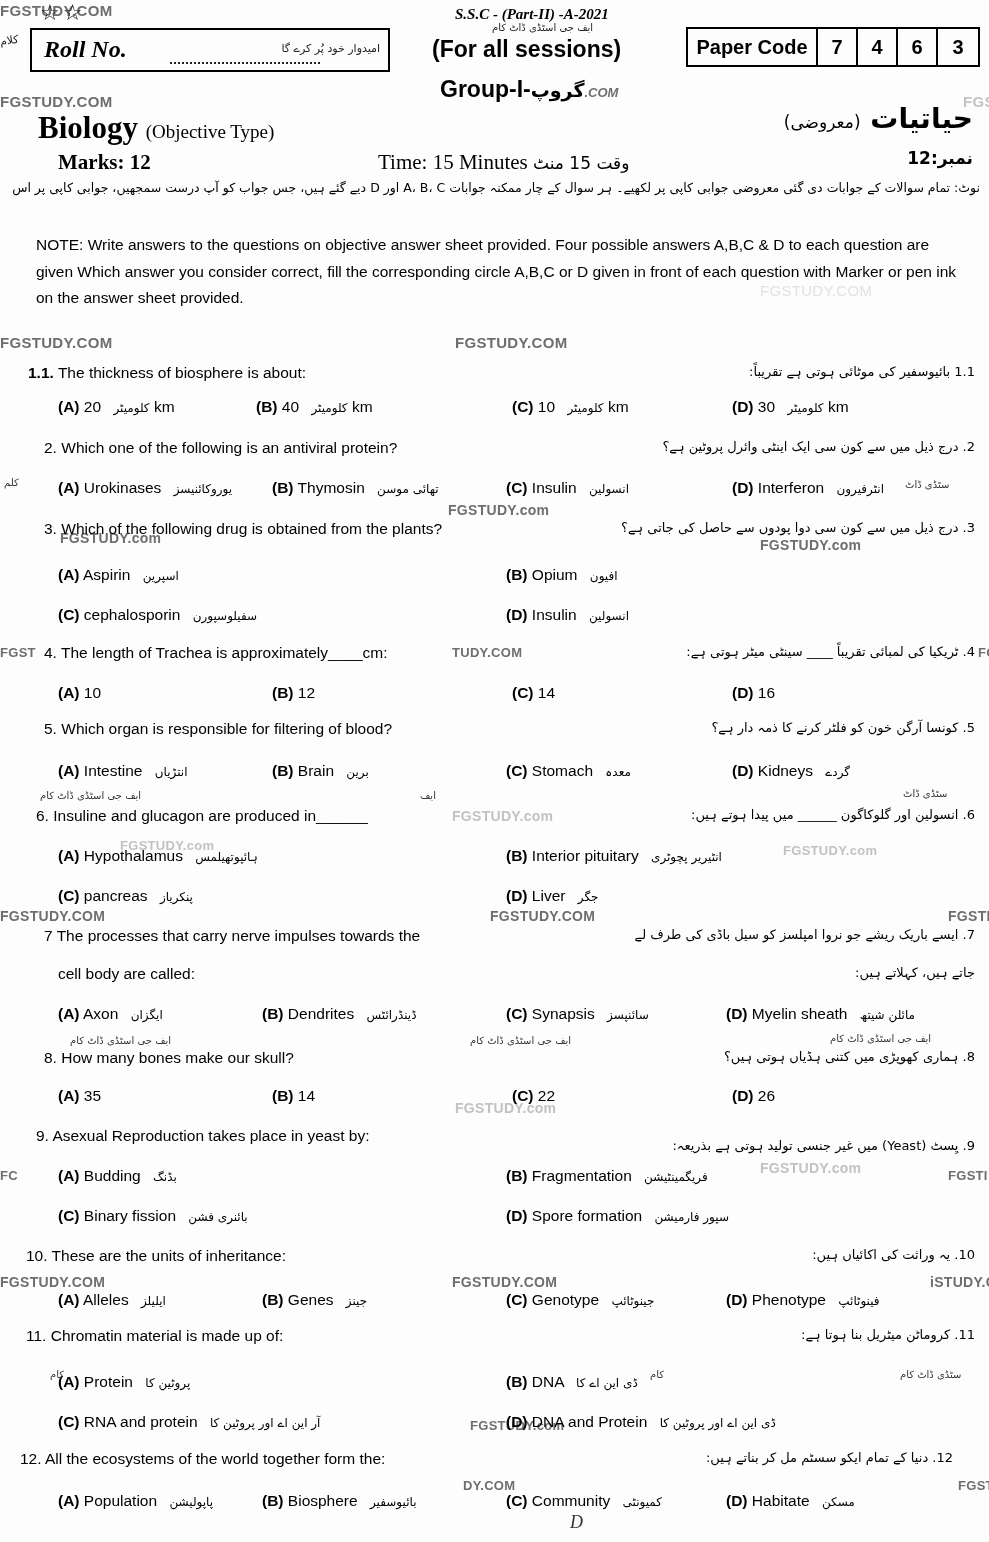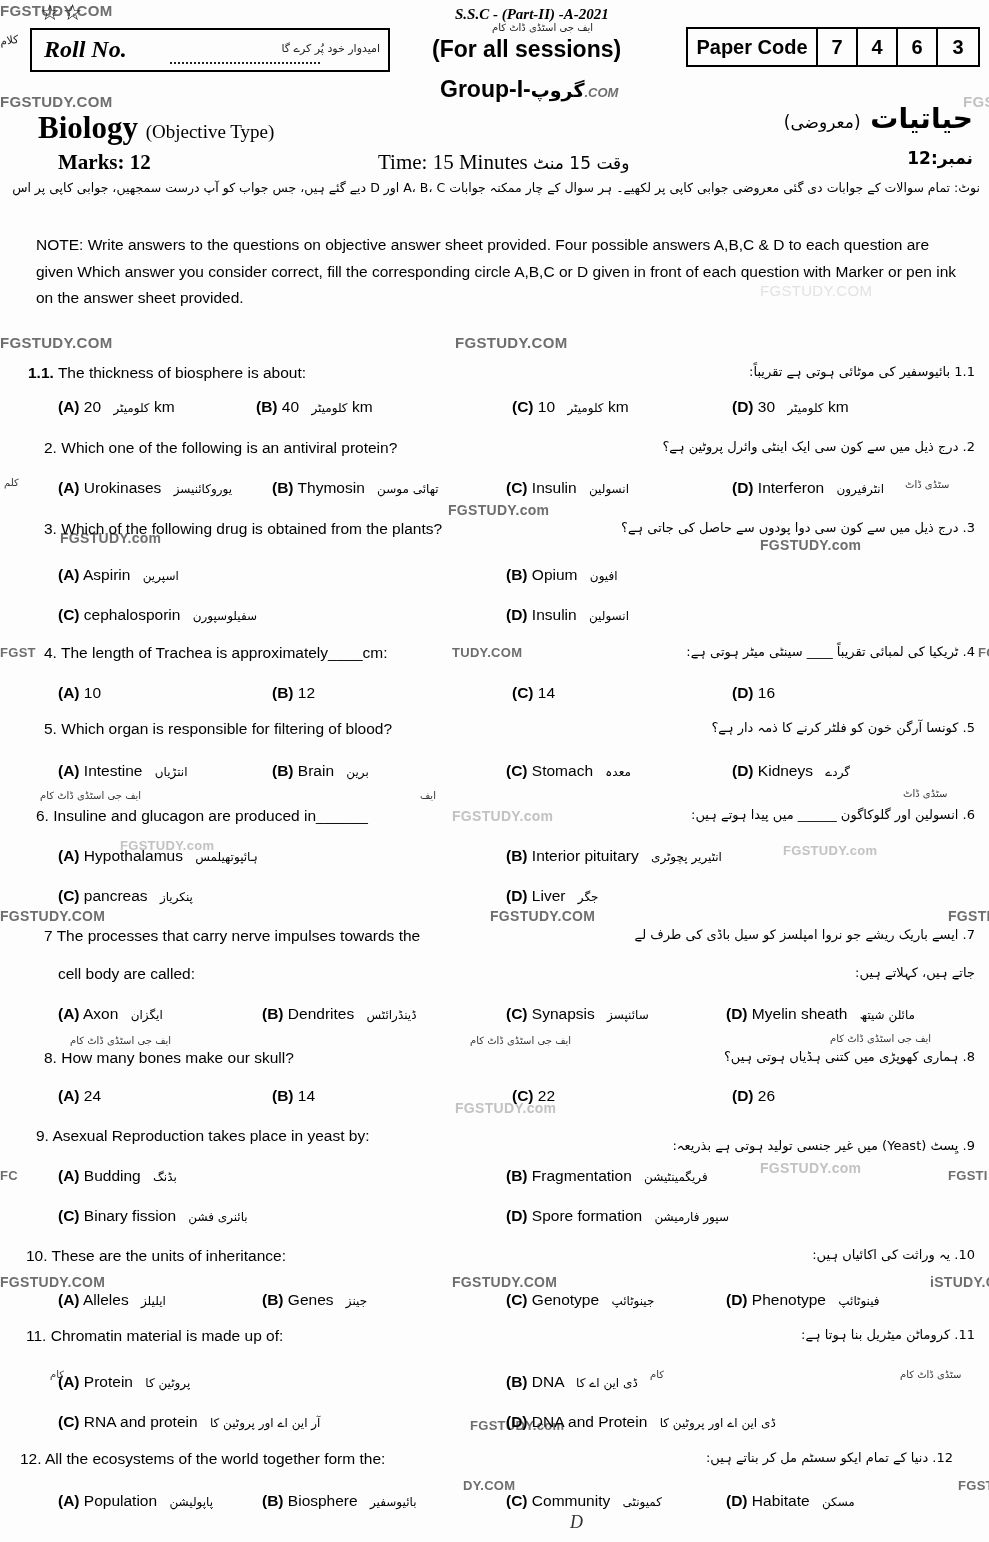--- a/index.html
+++ b/index.html
@@ -586,21 +586,21 @@
     <div class="q-stem-en" style="left:44px; top:4px;">
       <span>8.</span>
       <span>How many bones make our skull?</span>
     </div>
     <div class="q-stem-ur" style="top:4px;">
       <span>8.</span>
       <span>ہماری کھوپڑی میں کتنی ہڈیاں ہوتی ہیں؟</span>
     </div>
     <div class="opt" style="left:58px; top:42px;">
       <span class="k">(A)</span>
-      <span>24</span>
+      <span>35</span>
     </div>
     <div class="opt" style="left:272px; top:42px;">
       <span class="k">(B)</span>
       <span>14</span>
     </div>
     <div class="opt" style="left:512px; top:42px;">
       <span class="k">(C)</span>
       <span>22</span>
     </div>
     <div class="opt" style="left:732px; top:42px;">

